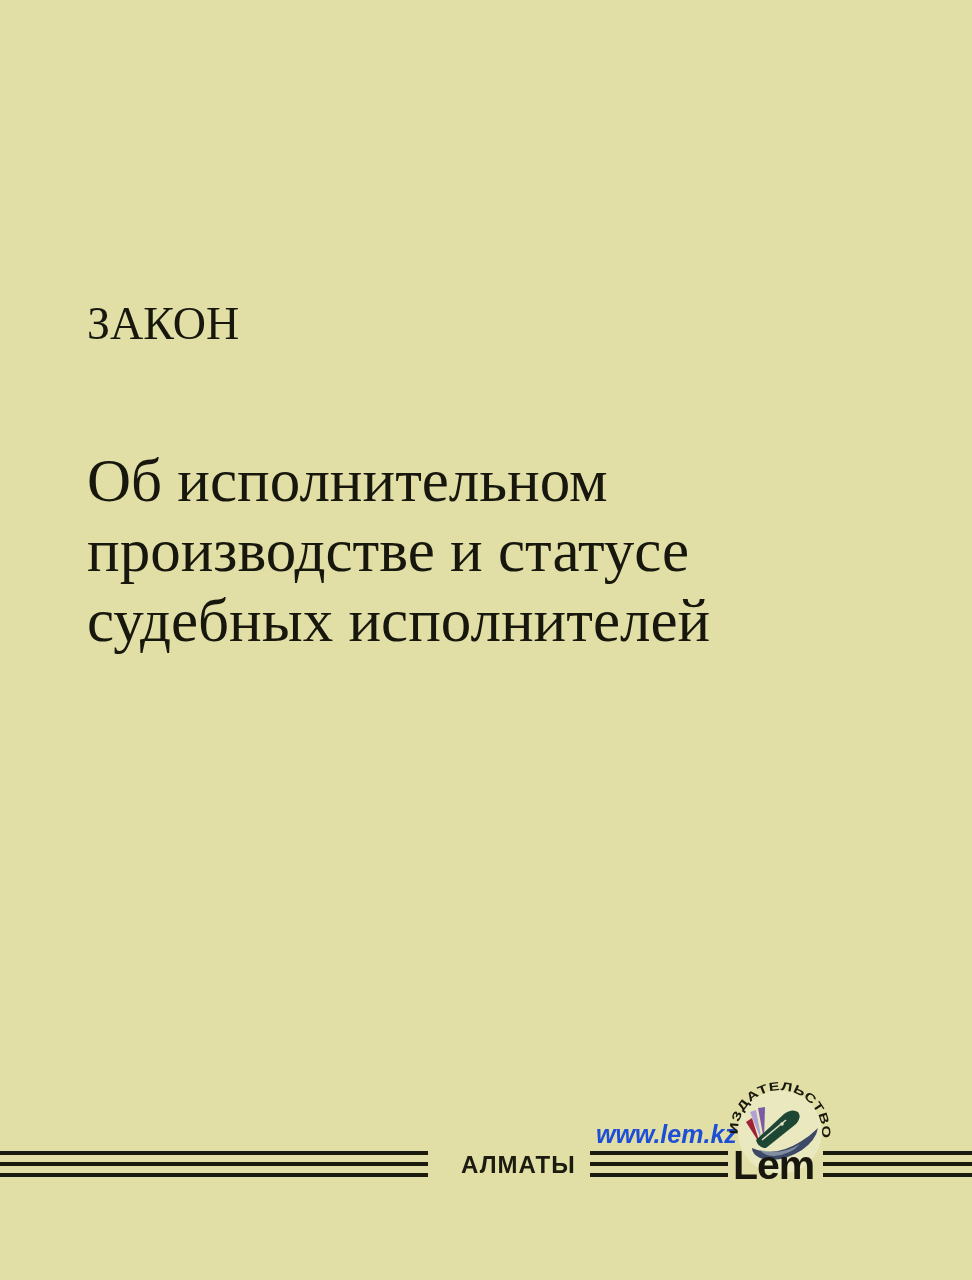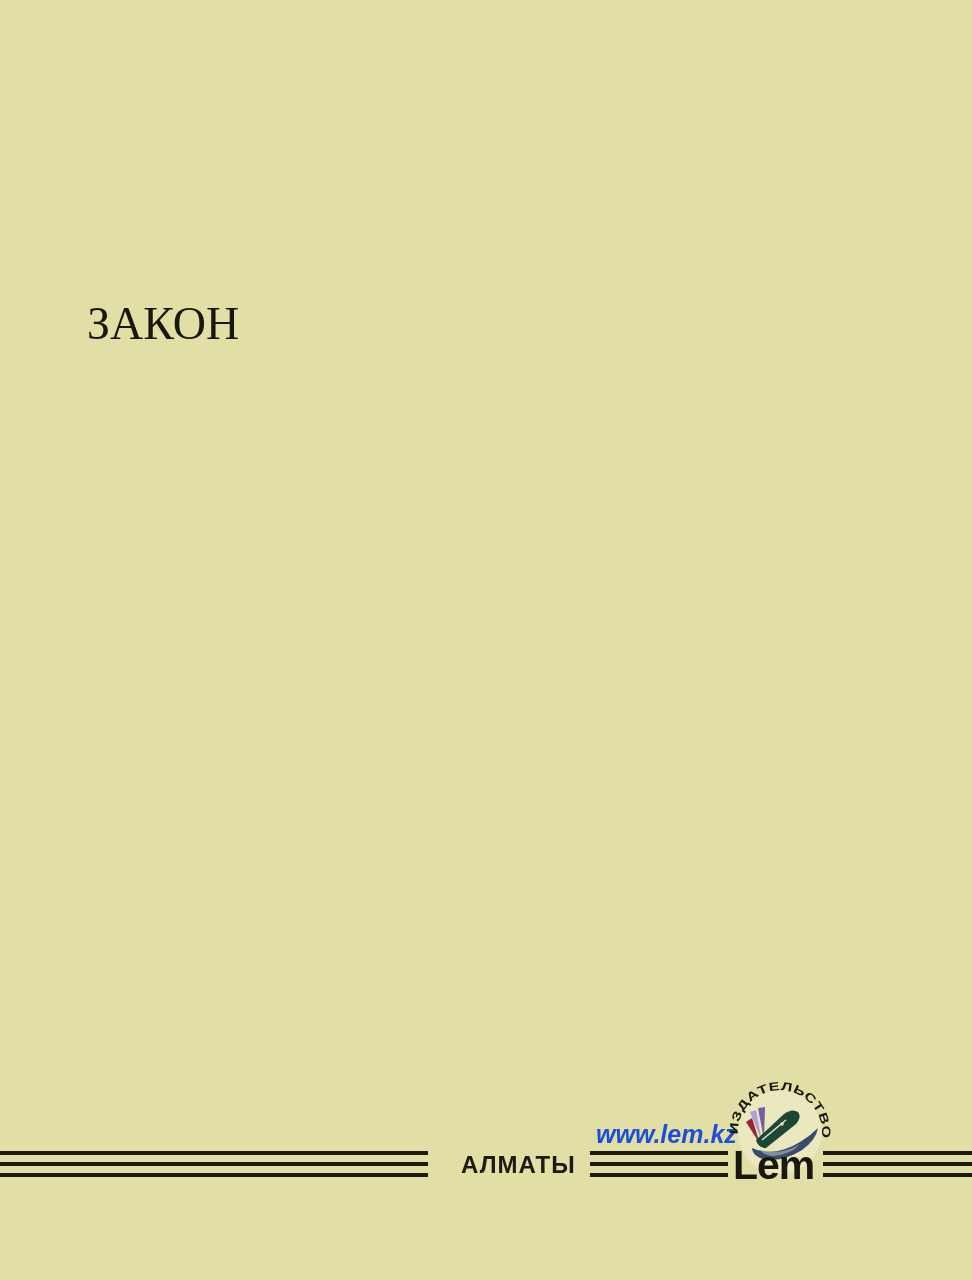--- a/index.html
+++ b/index.html
@@ -56,20 +56,25 @@
 </style>
 </head>
 <body>
 
 <div class="page">
 
   <div class="heading">
     <div>ЗАКОН</div>
   </div>
 
+  <div class="title">
+    <div>Об исполнительном</div>
+    <div>производстве и статусе</div>
+    <div>судебных исполнителей</div>
+  </div>
 
   <div class="rule-group rules-left">
     <div class="ln"></div>
     <div class="ln"></div>
     <div class="ln"></div>
   </div>
 
   <div class="city">АЛМАТЫ</div>
 
   <div class="rule-group rules-middle">

